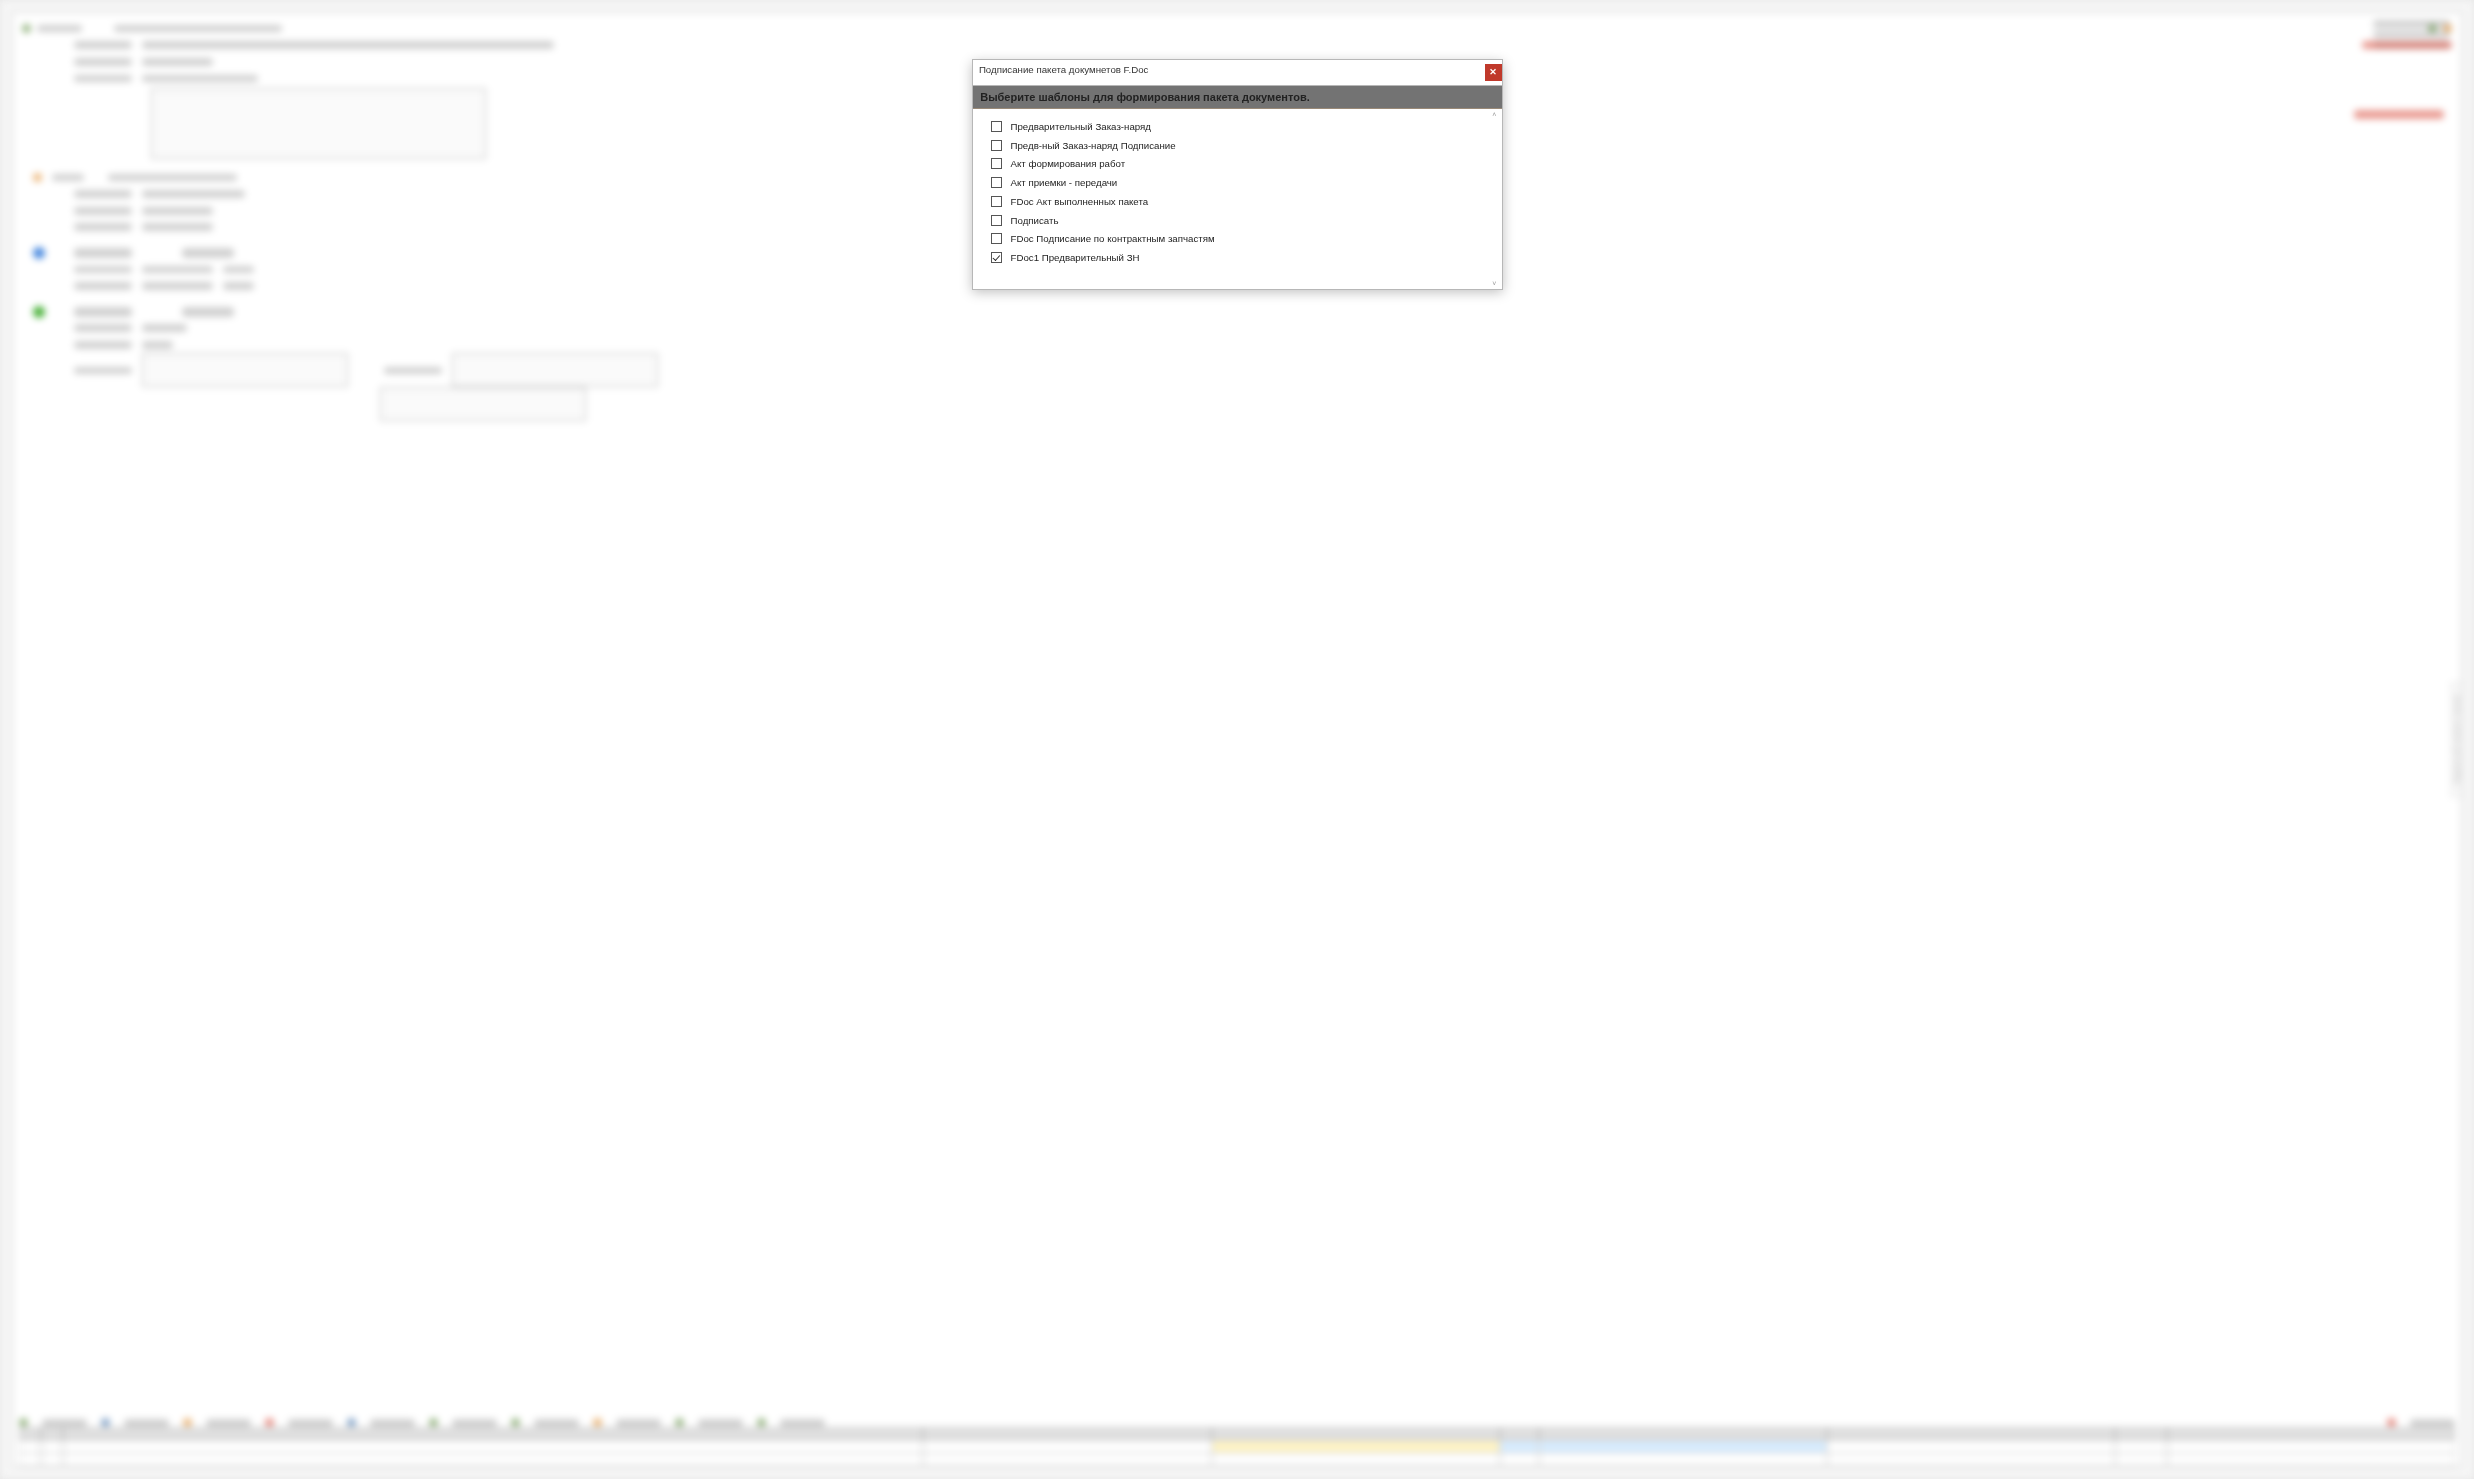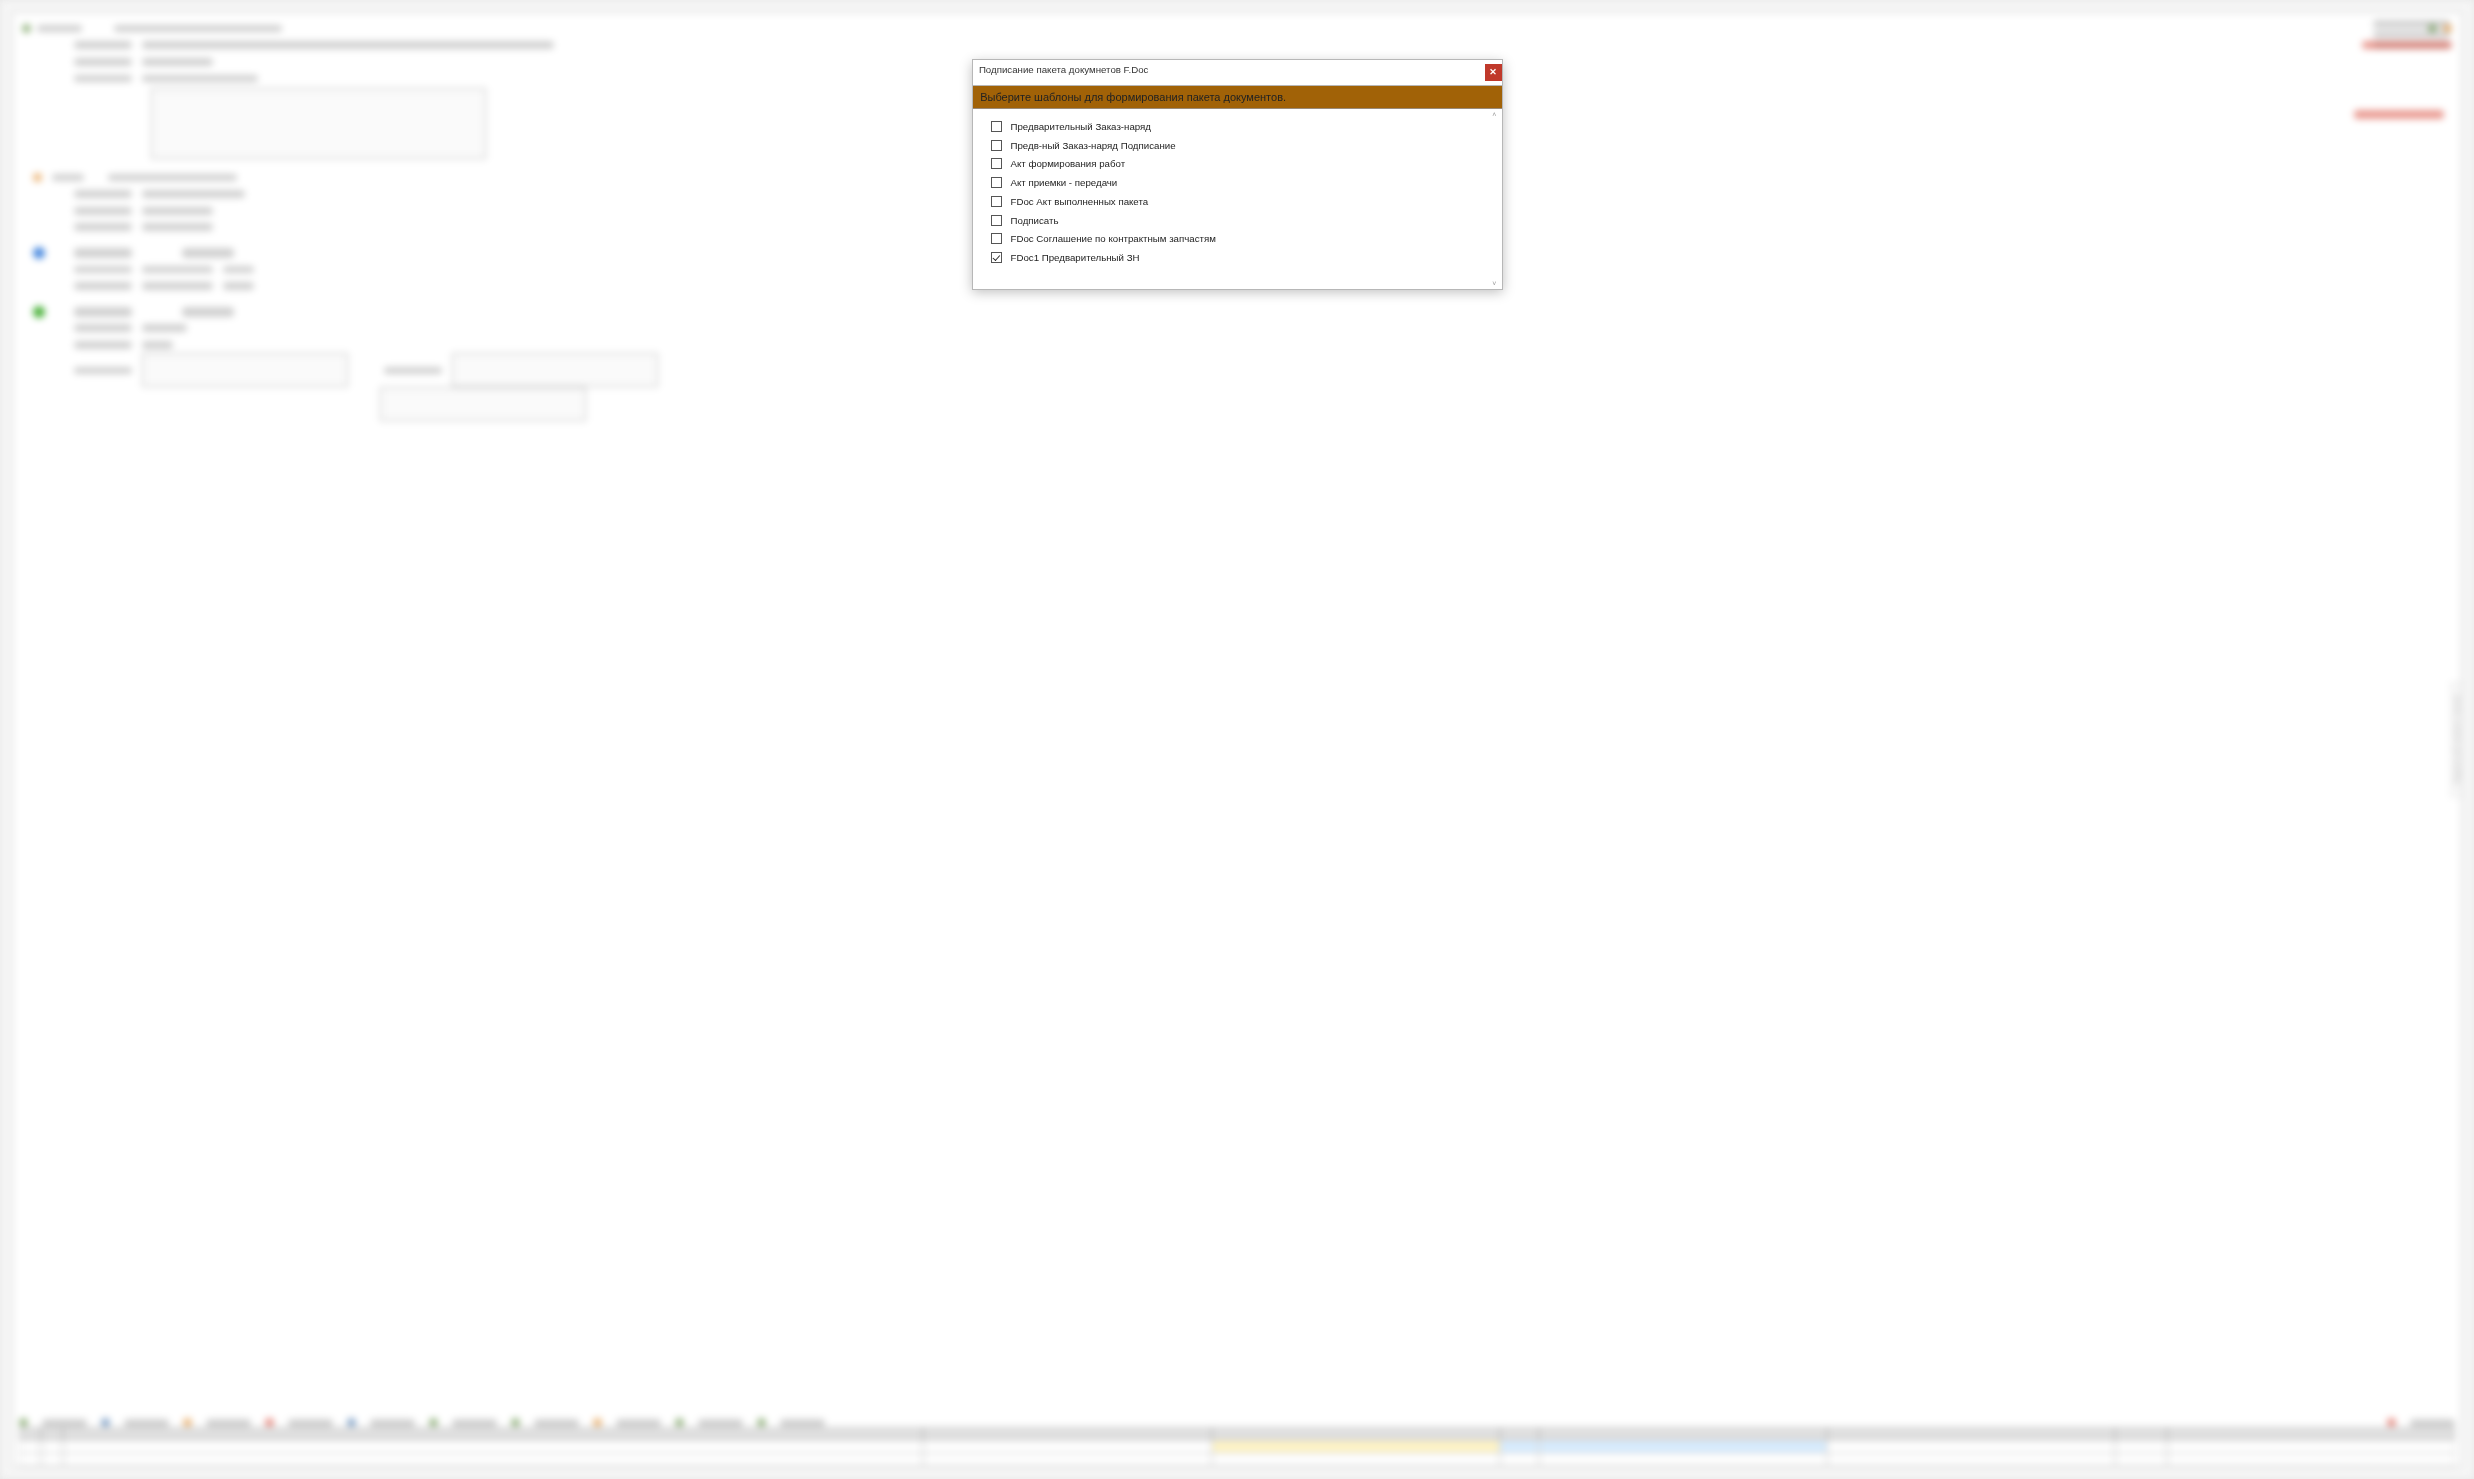--- a/index.html
+++ b/index.html
@@ -92,26 +92,26 @@
     .close-btn {
       width: 17px; height: 17px;
       background:#c0392b;
       color:#fff;
       display:flex; align-items:center; justify-content:center;
       font-size:9px; font-weight:600;
       cursor:pointer;
       margin-right:0;
     }
     .banner {
-      background:#a16207;
+      background:#737373;
       border-top:0.6px solid #b7b7b7;
       border-bottom:1.3px solid #9a8a78;
       padding:5.2px 7.7px;
       font-size:11px;
-      font-weight:400;
+      font-weight:700;
       color:#222;
     }
     .list-wrap { position:relative; }
     .list {
       padding: 7.7px 18px 13px;
       min-height: 180px;
     }
     .sb-arrow {
       position:absolute; right:2.6px;
       width:9px; height:9px;
@@ -365,21 +365,21 @@
           <div class="opt">
             <span class="cb"></span>
             <span>FDoc Акт выполненных пакета</span>
           </div>
           <div class="opt">
             <span class="cb"></span>
             <span>Подписать</span>
           </div>
           <div class="opt">
             <span class="cb"></span>
-            <span>FDoc  Соглашение по контрактным запчастям</span>
+            <span>FDoc  Подписание по контрактным запчастям</span>
           </div>
           <div class="opt">
             <span class="cb checked"></span>
             <span>FDoc1 Предварительный ЗН</span>
           </div>
         </div>
       <div class="sb-arrow dn">˅</div>
     </div>
 
 

